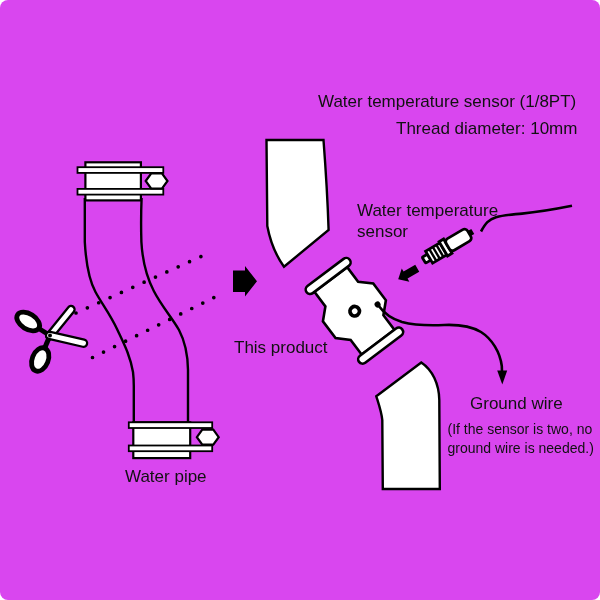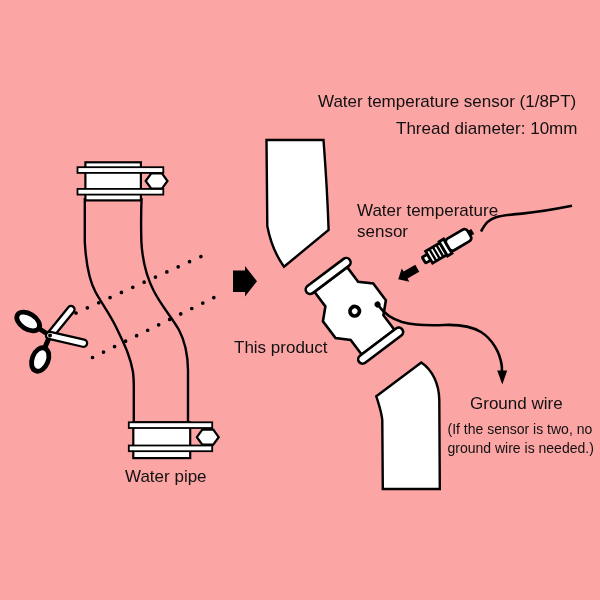--- a/index.html
+++ b/index.html
@@ -1,16 +1,16 @@
 <!DOCTYPE html>
 <html><head>
 <meta charset="utf-8">
 <style>
 html,body{margin:0;padding:0;background:#fff;}
-#stage{position:relative;width:600px;height:600px;background:#fca5a5;overflow:hidden;}
+#stage{position:relative;width:600px;height:600px;background:#d946ef;overflow:hidden;border-radius:8px;}
 svg{position:absolute;left:0;top:0;}
 text{font-family:"Liberation Sans",sans-serif;fill:#111;}
 </style>
 </head>
 <body>
 <div id="stage">
 <svg width="600" height="600" viewBox="0 0 600 600">
 
   <g stroke="#000" fill="none" stroke-width="2.4">
 

